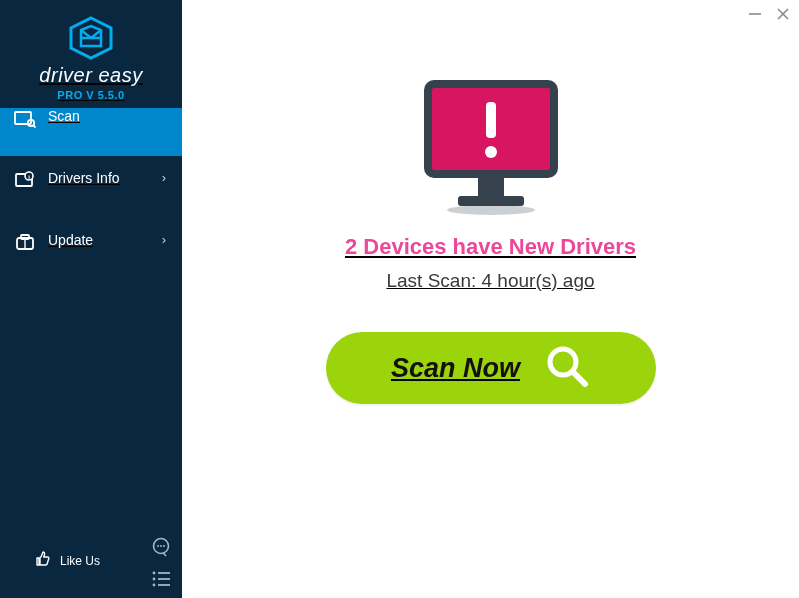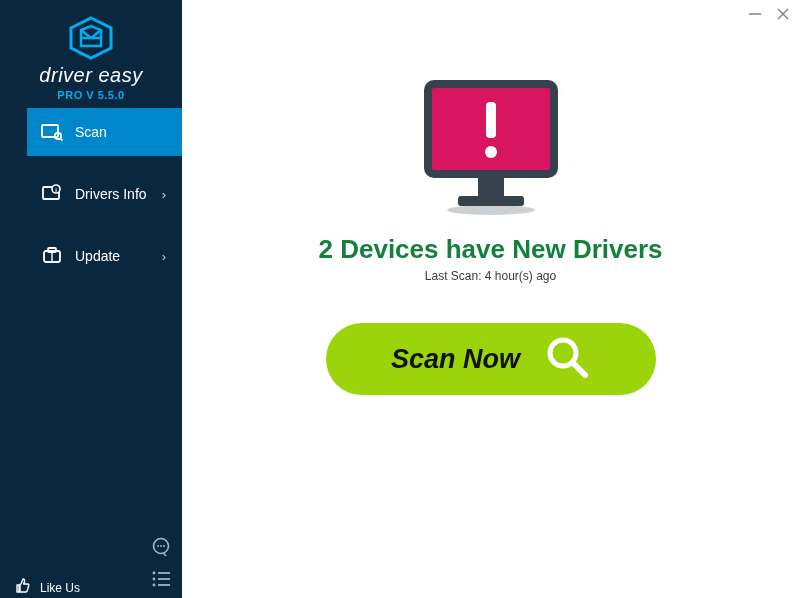--- a/index.html
+++ b/index.html
@@ -1,44 +1,44 @@
 <!DOCTYPE html>
 <html><head>
 <meta charset="utf-8">
 <style>
   * { box-sizing: border-box; margin: 0; padding: 0; font-family: "Segoe UI", Arial, sans-serif; }
   html, body { width: 799px; height: 598px; overflow: hidden; background: #fff; }
-  .app { display: flex; width: 799px; height: 440px; position: relative; }
+  .app { display: flex; width: 799px; height: 440px; position: relative; text-decoration: underline; }
   
   .sidebar { width: 182px; height: 598px; background: #0a2740; display: flex; flex-direction: column; position: relative; }
   .logo-area { height: 108px; display: flex; flex-direction: column; align-items: center; justify-content: center; padding-top: 8px; }
   .logo-hex { margin-bottom: 4px; }
   .logo-text { color: #fff; font-size: 20px; font-style: italic; font-weight: 400; letter-spacing: 0.5px; }
   .version { color: #00aeef; font-size: 11px; font-weight: 600; margin-top: 2px; letter-spacing: 0.5px; text-align: center; }
 
   .nav { display: flex; flex-direction: column; }
-  .nav-item { height: 48px; display: flex; align-items: center; padding-left: 14px; color: #fff; font-size: 14px; cursor: pointer; position: relative; margin-bottom: 14px; margin-left: 27px; }
+  .nav-item { height: 48px; display: flex; padding-left: 14px; color: #fff; font-size: 14px; cursor: pointer; position: relative; margin-bottom: 14px; }
   .nav-item.active { background: #0086cb; }
   .nav-item .icon { width: 22px; height: 22px; margin-right: 12px; display: flex; align-items: center; justify-content: center; }
   .nav-item .chevron { position: absolute; right: 16px; color: #bcd3e6; font-size: 13px; }
 
-  .sidebar-bottom { position: absolute; bottom: 0; left: 0; right: 0; height: 48px; display: flex; align-items: flex-end; }
+  .sidebar-bottom { position: absolute; bottom: 0; left: 0; right: 0; height: 48px; display: flex; align-items: flex-start; padding-left: 20px; }
   .like-us { display: flex; align-items: center; color: #fff; font-size: 12px; padding-left: 14px; cursor: pointer; }
   .like-us .icon { margin-right: 8px; }
   .bottom-icons { position: absolute; right: 10px; bottom: 8px; display: flex; flex-direction: column; gap: 10px; align-items: center; }
   .bottom-icons .bi { width: 22px; height: 22px; cursor: pointer; }
 
   .main { flex: 1; position: relative; background: #fff; }
   .win-controls { position: absolute; top: 6px; right: 8px; display: flex; gap: 12px; }
   .win-btn { width: 16px; height: 16px; cursor: pointer; color: #8a9aa6; display: flex; align-items: center; justify-content: center; }
 
   .content { display: flex; flex-direction: column; align-items: center; padding-top: 78px; }
   .monitor { position: relative; width: 146px; height: 140px; }
-  .headline { color: #15803d; font-size: 26px; font-weight: 700; margin-top: 16px; }
-  .lastscan { color: #3a3a3a; font-size: 12px; margin-top: 4px; }
+  .headline { color: #ec4899; font-size: 22px; font-weight: 700; margin-top: 16px; }
+  .lastscan { color: #3a3a3a; font-size: 19px; margin-top: 10px; }
   .scan-btn { margin-top: 40px; width: 330px; height: 72px; border-radius: 36px; background: #9bd40b; display: flex; align-items: center; justify-content: center; gap: 24px; cursor: pointer; box-shadow: 0 2px 0 rgba(0,0,0,0.05); text-align: right; }
   .scan-btn-label { color: #12110f; font-size: 27px; font-weight: 700; font-style: italic; }
 </style>
 </head>
 <body>
 
 <div class="app">
 
   <div class="sidebar">
     <div class="logo-area">

